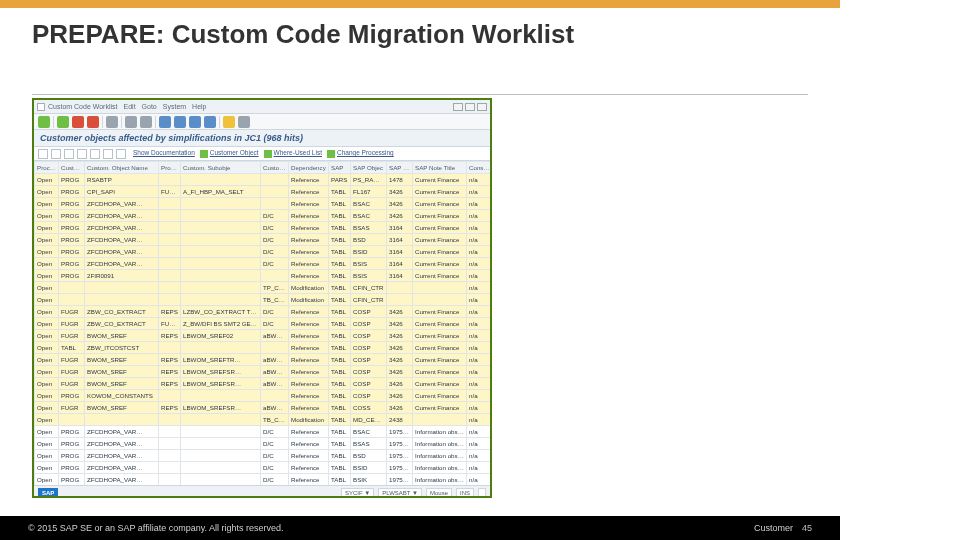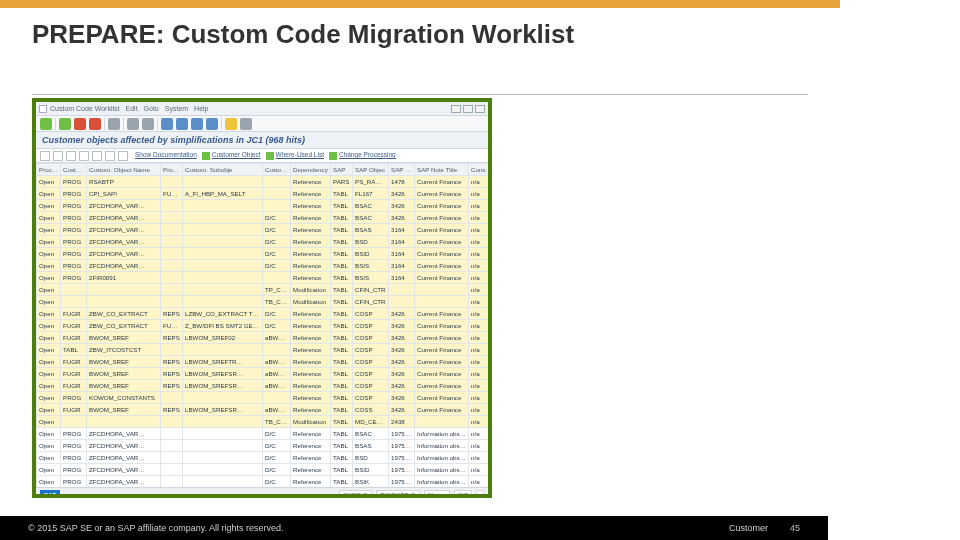--- a/index.html
+++ b/index.html
@@ -3,21 +3,21 @@
 <meta charset="utf-8">
 <style>
   *{box-sizing:border-box;margin:0;padding:0;font-family:Arial,Helvetica,sans-serif}
   html,body{width:960px;height:540px;background:#fff;overflow:hidden}
   .slide{position:relative;width:840px;height:540px}
   .top-accent{position:absolute;top:0;left:0;width:100%;height:8px;background:#e8a33d}
   .title{position:absolute;top:20px;left:32px;font-size:26px;font-weight:bold;color:#333;line-height:1.15}
   .hr{position:absolute;top:94px;left:32px;right:32px;height:1px;background:#bdbdbd}
 
   
-  .gui{position:absolute;top:98px;left:32px;width:460px;height:400px;border:4px solid #4d7c0f;background:#fff;font-size:7px;color:#2a3a4a;overflow:hidden}
+  .gui{position:absolute;top:98px;left:32px;width:460px;height:400px;border:2px solid #4d7c0f;background:#fff;font-size:7px;color:#2a3a4a;overflow:hidden}
   .gui-top{display:flex;align-items:center;gap:3px;height:14px;padding:0 3px;background:#eef2f6;border-bottom:1px solid #cfd6dd}
   .gui-top .dot{width:8px;height:8px;border:1px solid #aab;background:#fff}
   .gui-top .menu{display:flex;gap:6px;color:#5a6a7a}
   .gui-top .menu span{white-space:nowrap}
   .gui-top .wx{margin-left:auto;display:flex;gap:2px}
   .gui-top .wx b{width:10px;height:8px;border:1px solid #9aa;background:#f3f3f3}
 
   .tool1{display:flex;align-items:center;gap:3px;height:16px;padding:0 4px;background:#f6f8fa;border-bottom:1px solid #cfd6dd}
   .ico{width:12px;height:12px;border-radius:2px;display:inline-block}
   .ico.g{background:#6fbf44}.ico.r{background:#d94f3a}.ico.y{background:#f0c23a}
@@ -39,22 +39,22 @@
   .col-status{width:24px}.col-type{width:26px}.col-obj{width:74px}.col-ptype{width:22px}.col-pcode{width:80px}
   .col-cpkg{width:28px}.col-ref{width:40px}.col-sap{width:22px}.col-sobj{width:36px}
   .col-note{width:26px}.col-ntit{width:54px}.col-cpa{width:26px}
 
   .status{display:flex;align-items:center;gap:4px;height:14px;padding:0 4px;background:#eef2f6;border-top:1px solid #cfd6dd}
   .status .seg{border:1px solid #cfd6dd;background:#fff;height:10px;padding:0 3px;display:flex;align-items:center;font-size:6px;color:#4a5a6a}
   .status .flex{flex:1}
   .status .sap-badge{background:#1e74c6;color:#fff;font-weight:bold;border-color:#1e74c6}
 
   
-  .footer{position:absolute;bottom:0;left:0;right:12px;height:24px;background:#000;color:#cfcfcf;font-size:9px;display:flex;align-items:center;padding:0 28px}
-  .footer .right{margin-left:auto;display:flex;gap:22px;}
+  .footer{position:absolute;bottom:0;left:0;right:0;height:24px;background:#000;color:#cfcfcf;font-size:9px;display:flex;align-items:center;padding:0 28px}
+  .footer .right{margin-left:auto;display:flex;gap:9px;}
   .footer .pg{color:#bfbfbf}
 
   
   .grid::-webkit-scrollbar{width:10px;height:10px}
   .grid::-webkit-scrollbar-thumb{background:#cdd5dd}
   .grid::-webkit-scrollbar-track{background:#eef2f6}
 </style>
 </head>
 <body>
 

